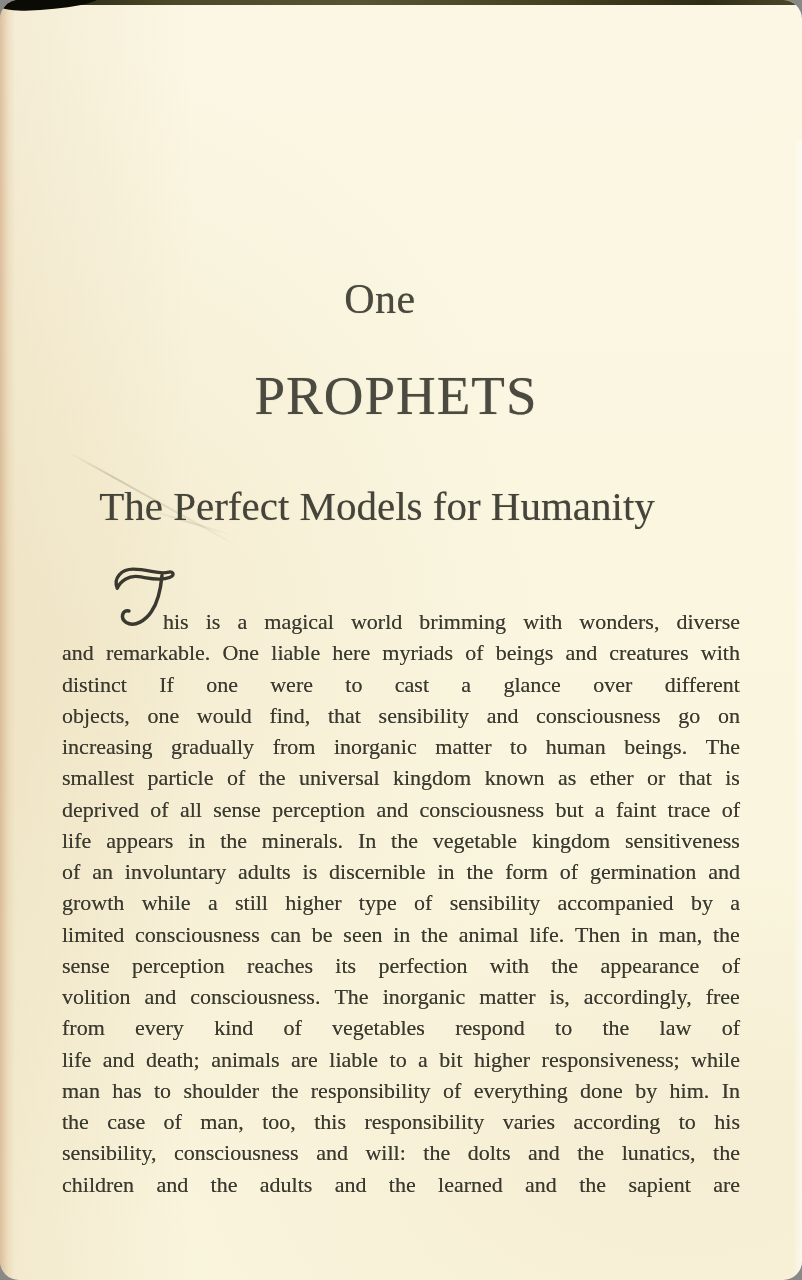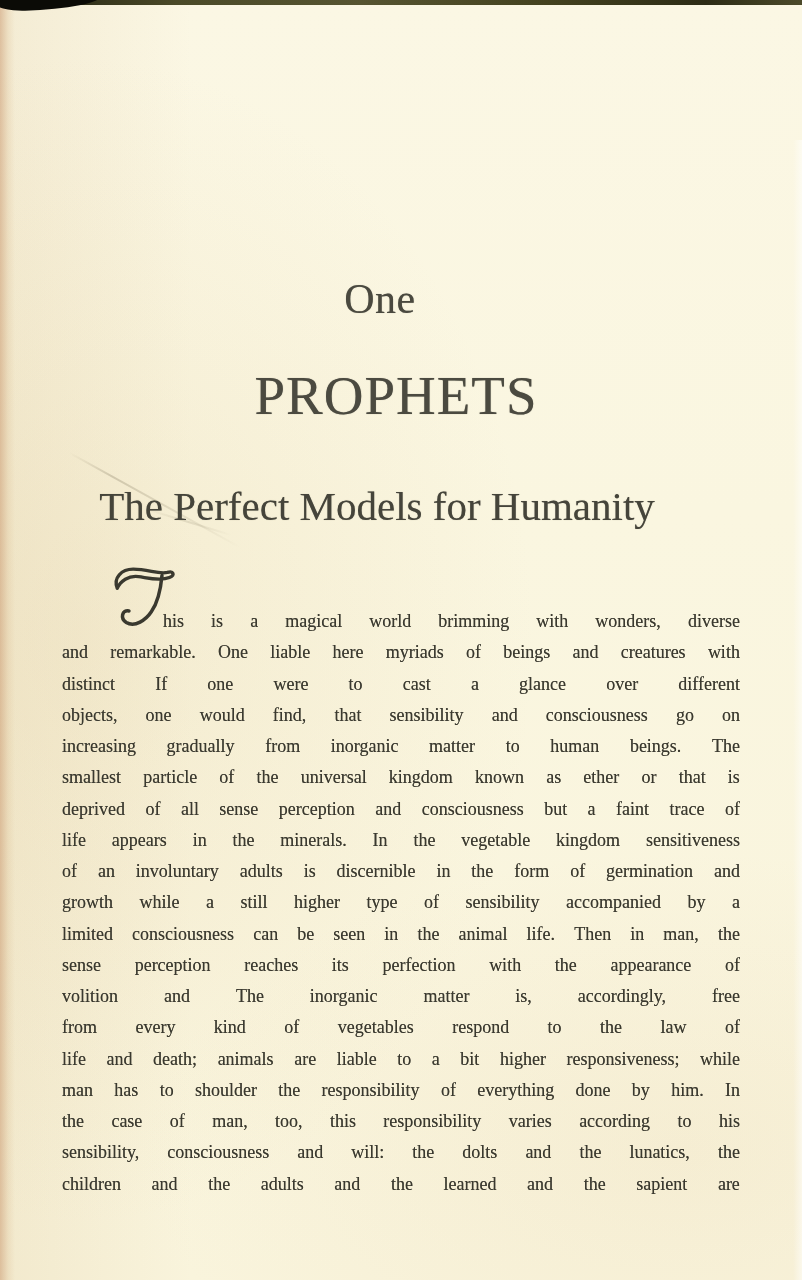--- a/index.html
+++ b/index.html
@@ -7,20 +7,21 @@
     position: relative;
     width: 802px;
     height: 1280px;
     overflow: hidden;
     background:
       radial-gradient(ellipse 900px 500px at 85% 90%, rgba(228,205,165,0.18), transparent 60%),
       radial-gradient(ellipse 700px 900px at 10% 50%, rgba(222,198,150,0.22), transparent 65%),
       linear-gradient(90deg, rgba(206,176,126,0.16), rgba(0,0,0,0) 24%),
       linear-gradient(180deg, #fbf7e4 0%, #faf6e0 40%, #f9f4dc 100%);
     font-family: "Liberation Serif", "DejaVu Serif", serif;
+    border-radius: 19px;
   }
 
   
   .top-edge {
     position: absolute; left: 0; top: 0; width: 100%; height: 5px;
     background: linear-gradient(90deg, #14130a, #2e2d18 8%, #4b4a28 22%, #565431 45%, #44421f 68%, #2d2c16 88%, #4c4a2a 100%);
   }
   .corner-wedge {
     position: absolute; left: -6px; top: -4px; width: 108px; height: 14px;
     background: #0b0b06;
@@ -67,21 +68,21 @@
   }
 
   
   .dropcap {
     position: absolute; left: 110px; top: 566px; width: 72px; height: 66px;
   }
 
   
   .body-text {
     position: absolute; left: 62px; top: 606px; width: 678px;
-    color: #3a392f; font-size: 18px;
+    color: #3a392f; font-size: 22px;
     text-shadow: 0 0 0.6px rgba(58,57,47,0.65);
   }
   .bodyline {
     display: flex; justify-content: space-between; align-items: baseline;
     height: 31.25px; line-height: 31.25px; white-space: nowrap;
   }
   .bodyline.first { padding-left: 101px; }
 </style>
 </head>
 <body>
@@ -255,20 +256,21 @@
         <span>its</span>
         <span>perfection</span>
         <span>with</span>
         <span>the</span>
         <span>appearance</span>
         <span>of</span>
       </div>
       <div class="bodyline">
         <span>volition</span>
         <span>and</span>
+        <span>consciousness.</span>
         <span>The</span>
         <span>inorganic</span>
         <span>matter</span>
         <span>is,</span>
         <span>accordingly,</span>
         <span>free</span>
       </div>
       <div class="bodyline">
         <span>from</span>
         <span>every</span>

